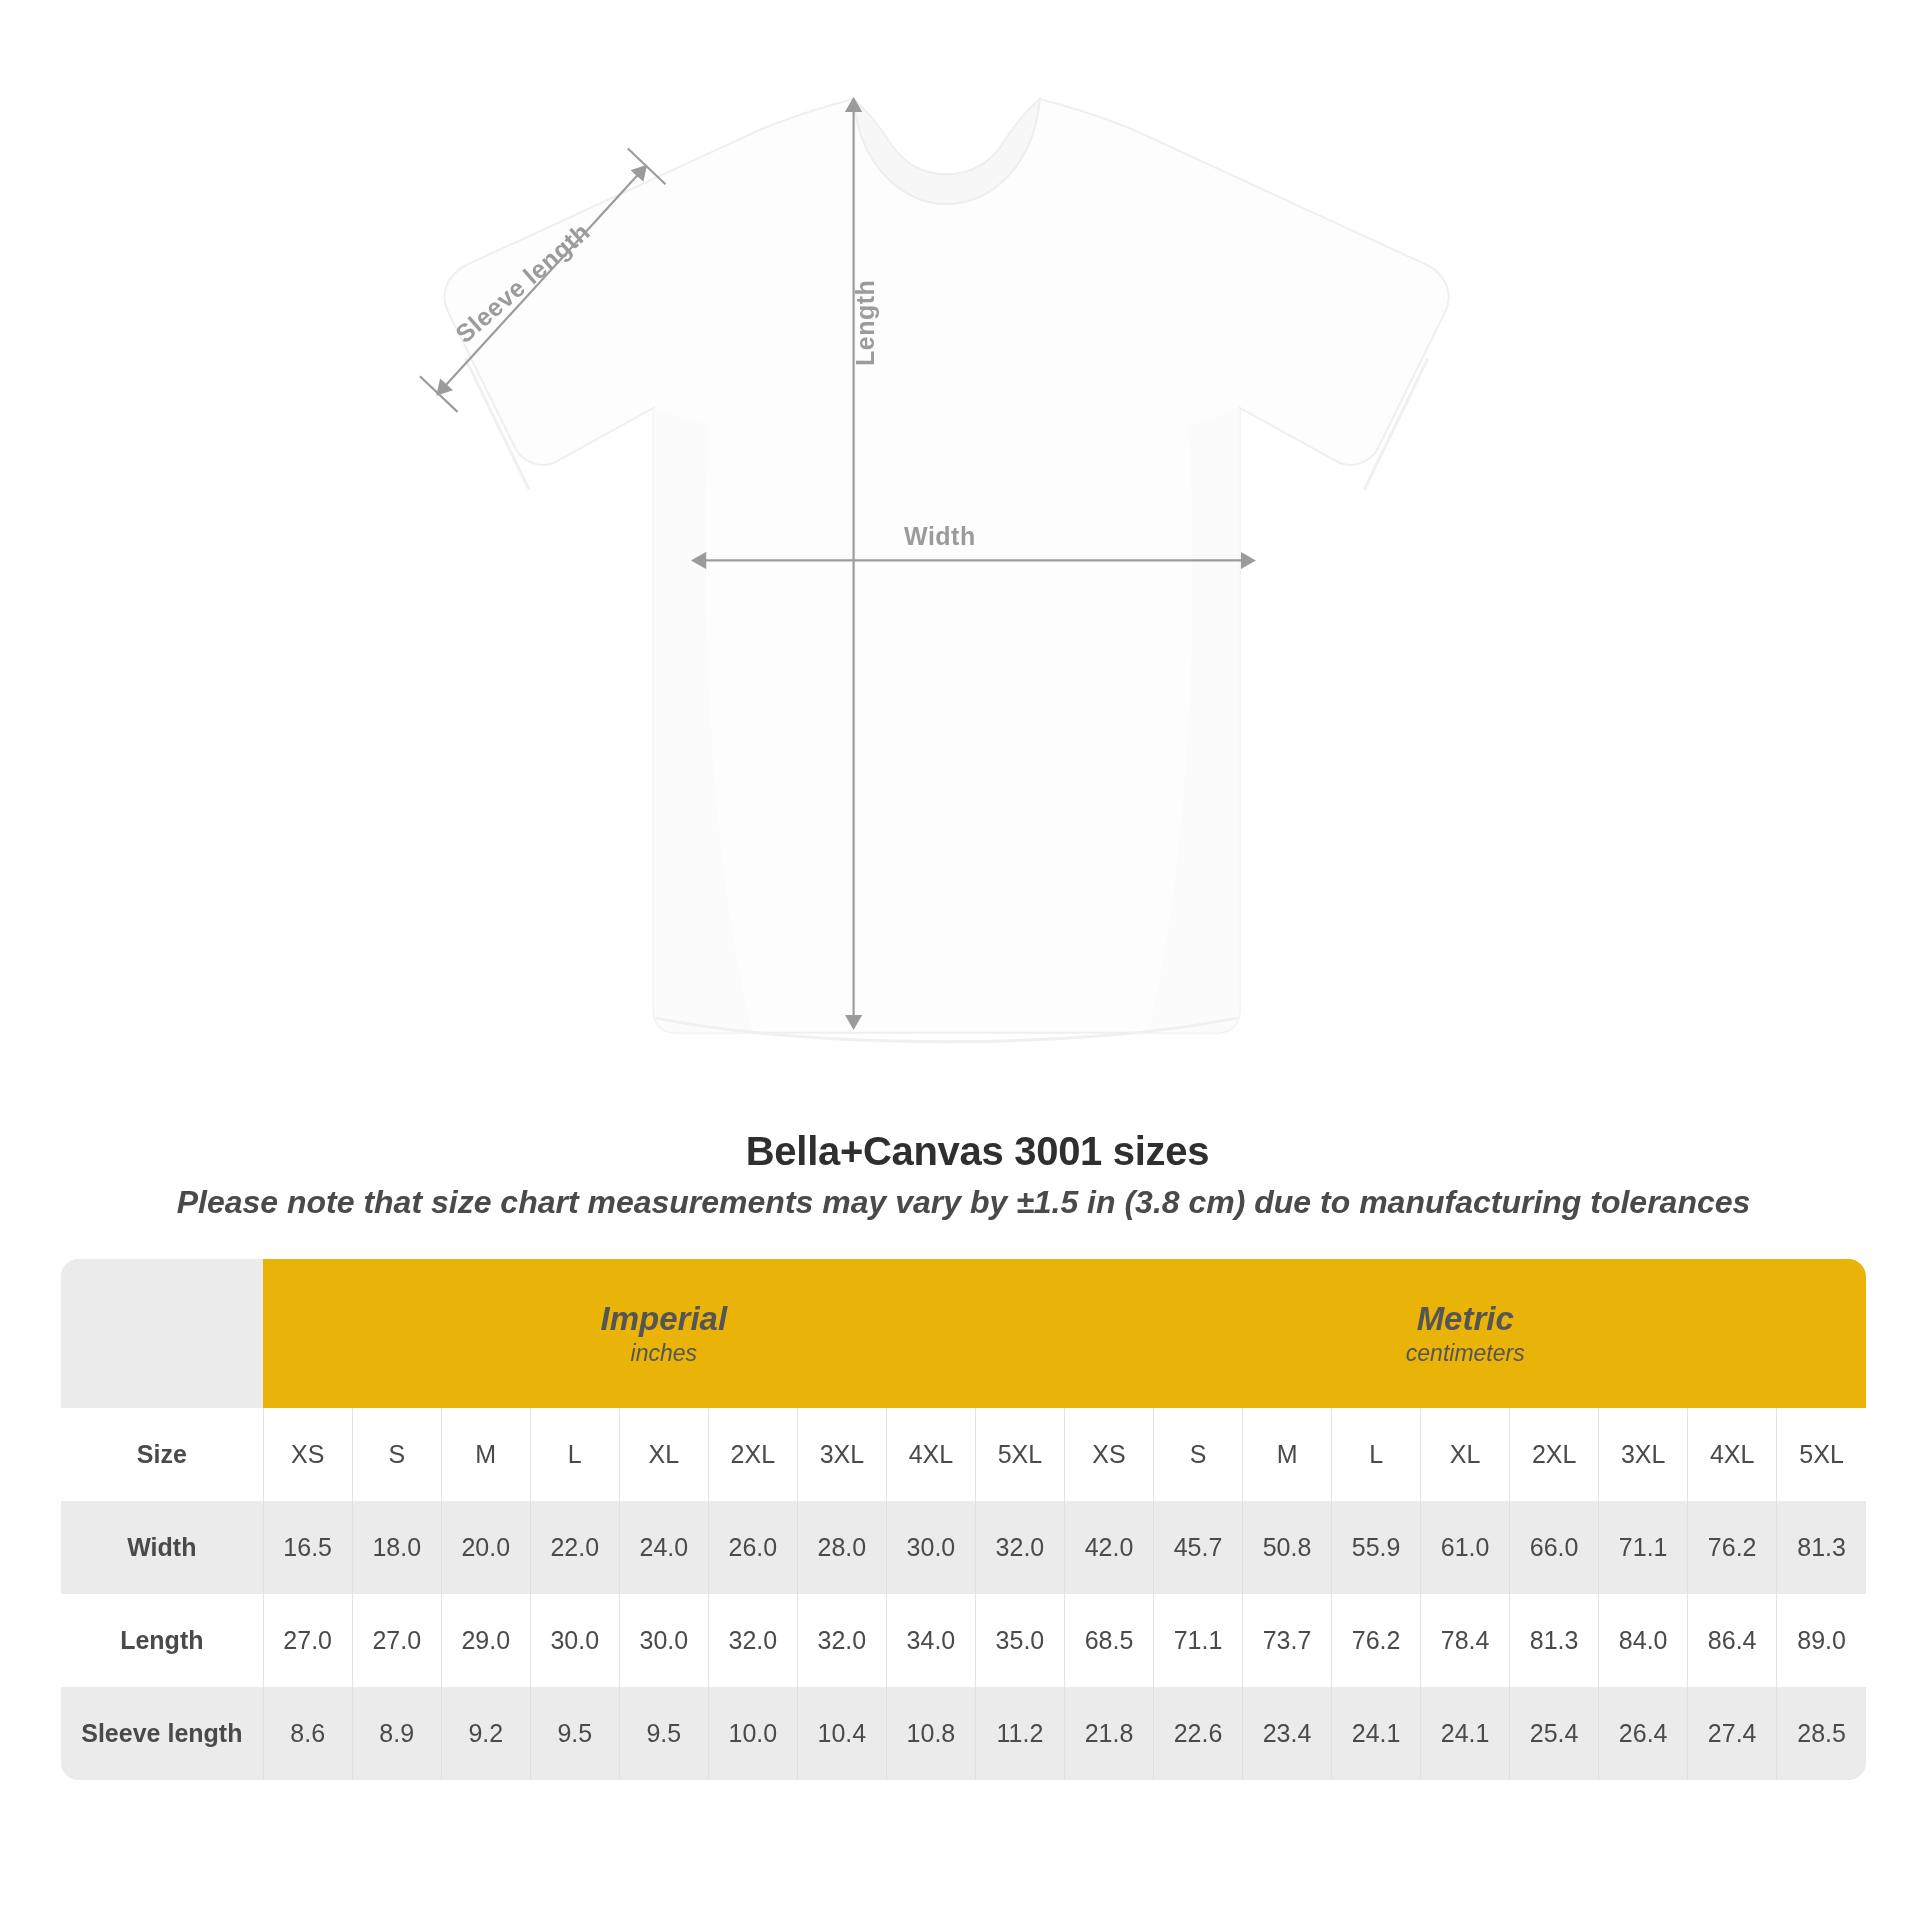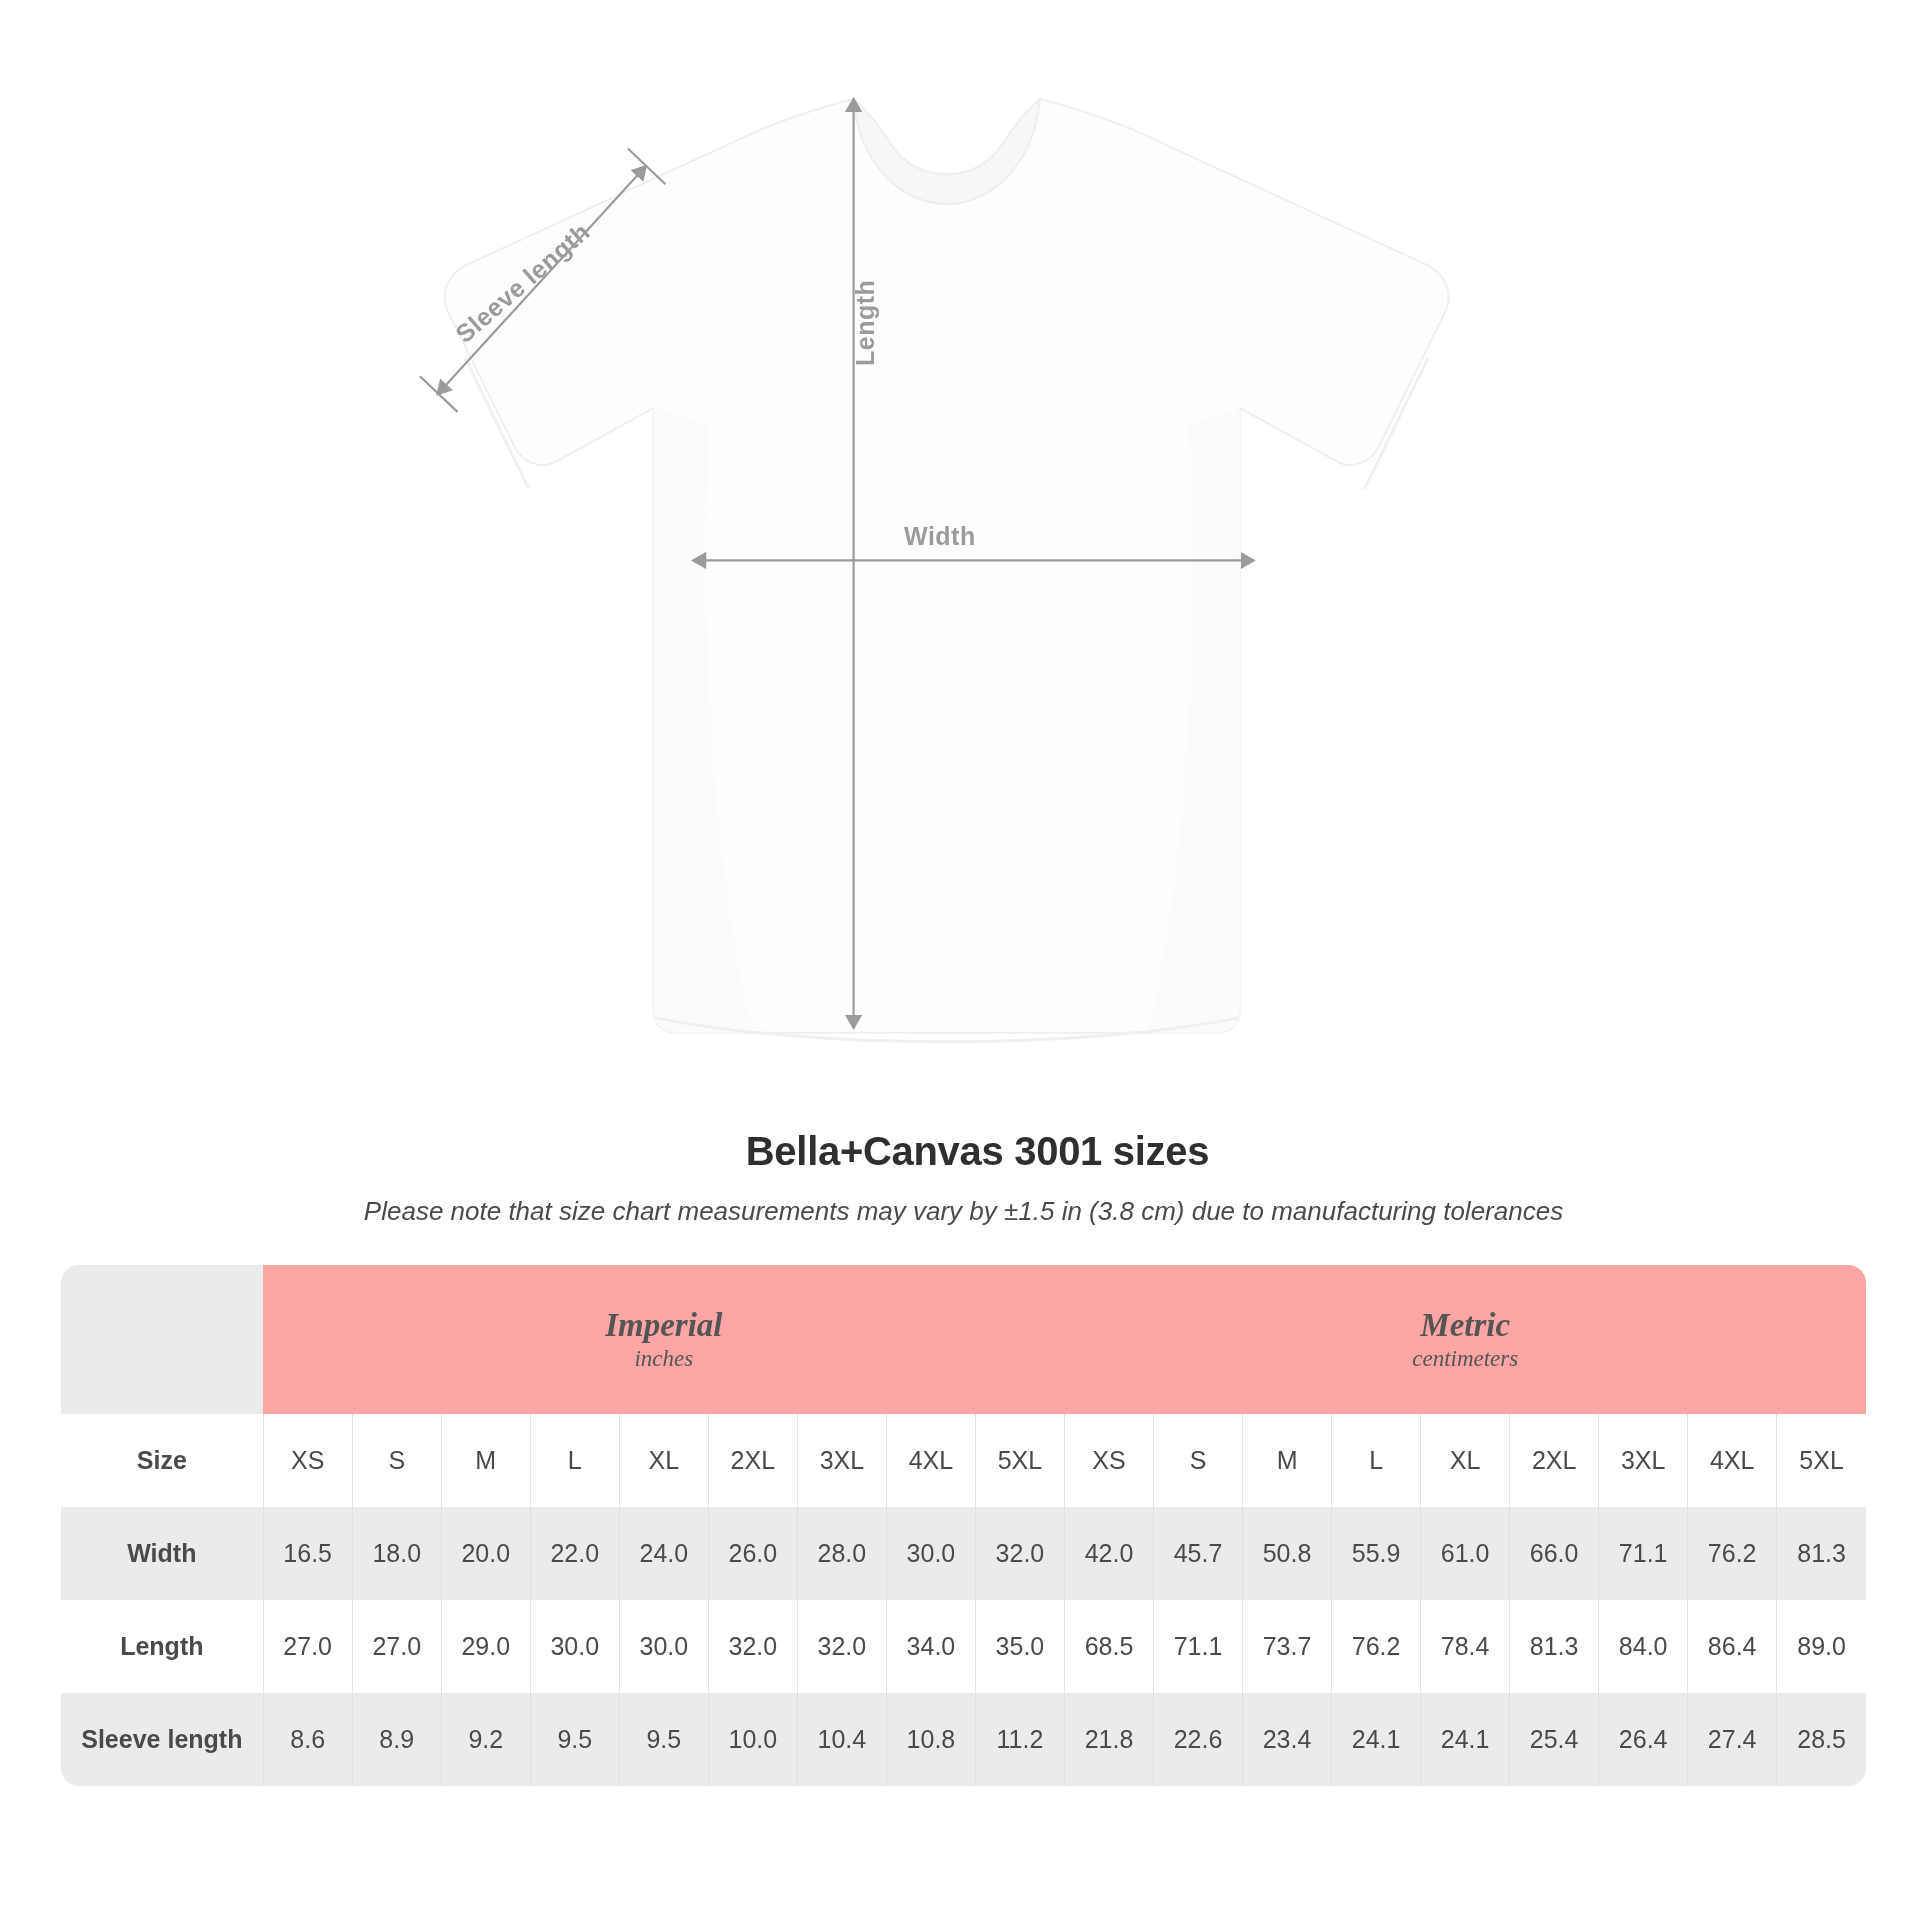--- a/index.html
+++ b/index.html
@@ -61,24 +61,25 @@
     margin-top: 20px;
   }
   .chart-title {
     font-size: 40px;
     font-weight: bold;
     color: #2f2f2f;
     letter-spacing: -0.3px;
     padding-left: 28px;
   }
   .chart-note {
-    margin-top: 22px;
-    font-size: 26px;
+    margin-top: 10px;
+    font-size: 32px;
     font-style: italic;
     color: #4a4a4a;
+    font-weight: bold;
   }
 
   
   .table-wrap {
     margin: 38px 61px 0 61px;
     border-radius: 18px;
     overflow: hidden;
     background: #ebebeb;
   }
   table.size-table {
@@ -87,25 +88,24 @@
     table-layout: fixed;
   }
   table.size-table td,
   table.size-table th {
     text-align: center;
     font-size: 25px;
     color: #4a4a4a;
   }
   
   .unit-cell {
-    background: #fca5a5;
+    background: #eab308;
     height: 147px;
     vertical-align: middle;
     border: none;
-    font-family: Liberation Serif, serif;
   }
   .unit-name {
     font-size: 33px;
     font-style: italic;
     font-weight: bold;
     color: #555555;
   }
   .unit-sub {
     margin-top: 2px;
     font-size: 23px;

